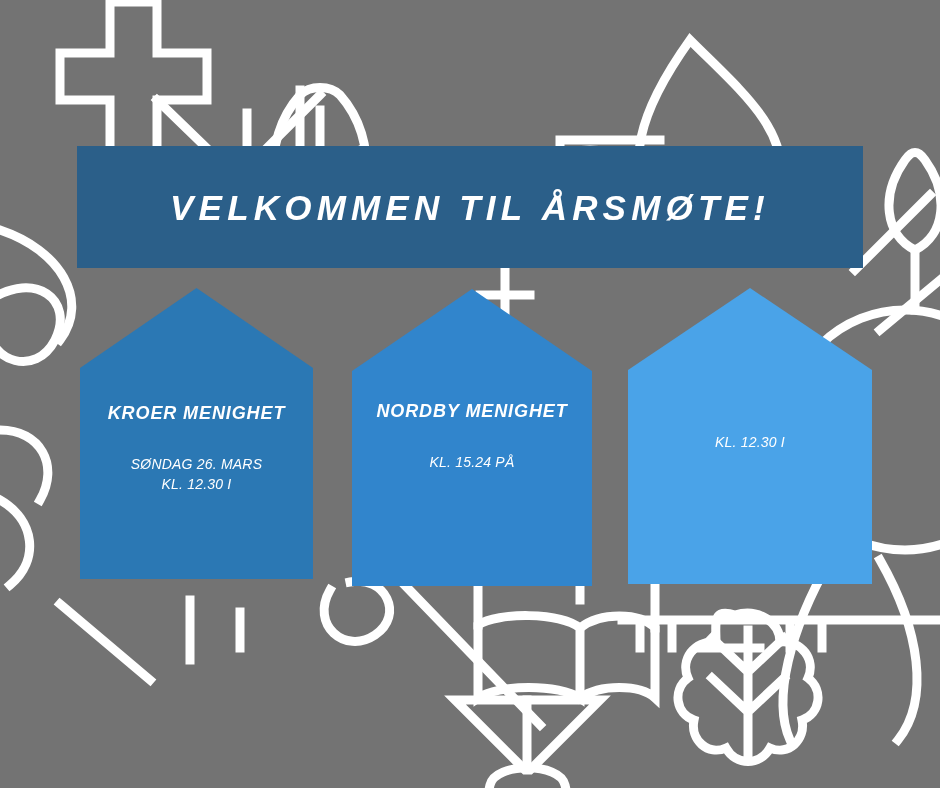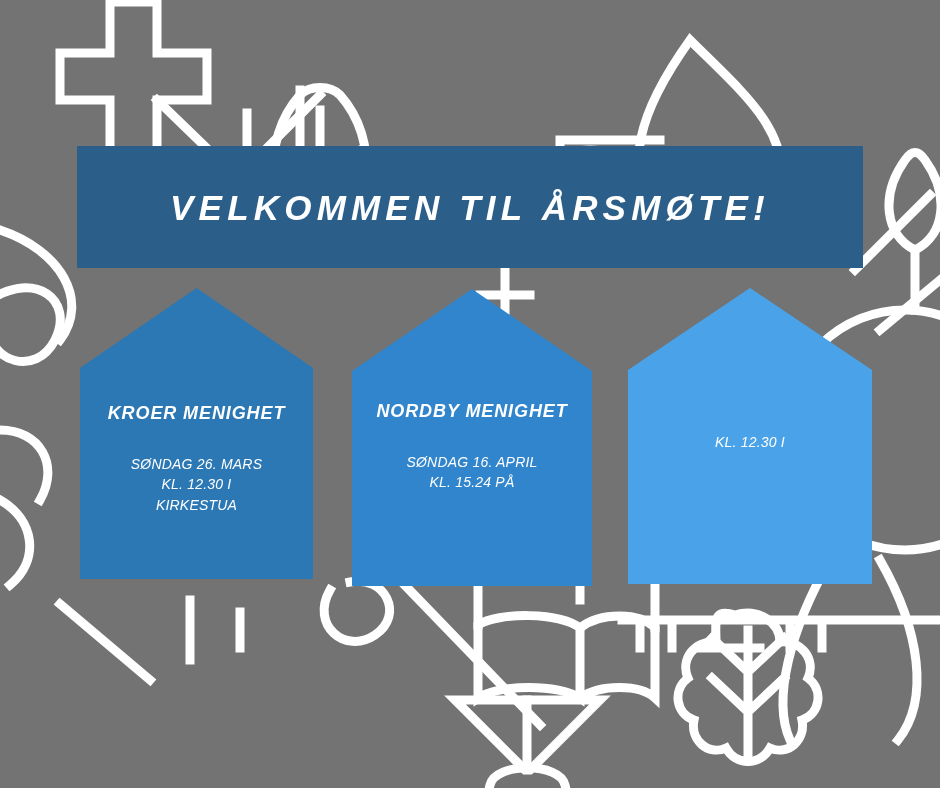--- a/index.html
+++ b/index.html
@@ -157,33 +157,31 @@
 
   <div class="house" id="house-1">
     <svg class="shape" viewBox="0 0 233 291" preserveAspectRatio="none">
       <polygon points="116.5,0 233,80 233,291 0,291 0,80" fill="#2b78b4"></polygon>
     </svg>
     <div class="content">
       <div class="house-name">KROER MENIGHET</div>
       <div class="house-lines">
         <div>SØNDAG 26. MARS</div>
         <div>KL. 12.30 I</div>
-        <div>KIRKESTUA</div>
       </div>
     </div>
   </div>
 
   <div class="house" id="house-2">
     <svg class="shape" viewBox="0 0 240 297" preserveAspectRatio="none">
       <polygon points="120,0 240,82 240,297 0,297 0,82" fill="#3185cc"></polygon>
     </svg>
     <div class="content">
       <div class="house-name">NORDBY MENIGHET</div>
       <div class="house-lines">
-        <div>SØNDAG 16. APRIL</div>
         <div>KL. 15.24 PÅ</div>
       </div>
     </div>
   </div>
 
   <div class="house" id="house-3">
     <svg class="shape" viewBox="0 0 244 296" preserveAspectRatio="none">
       <polygon points="122,0 244,82 244,296 0,296 0,82" fill="#4aa3e8"></polygon>
     </svg>
     <div class="content">

